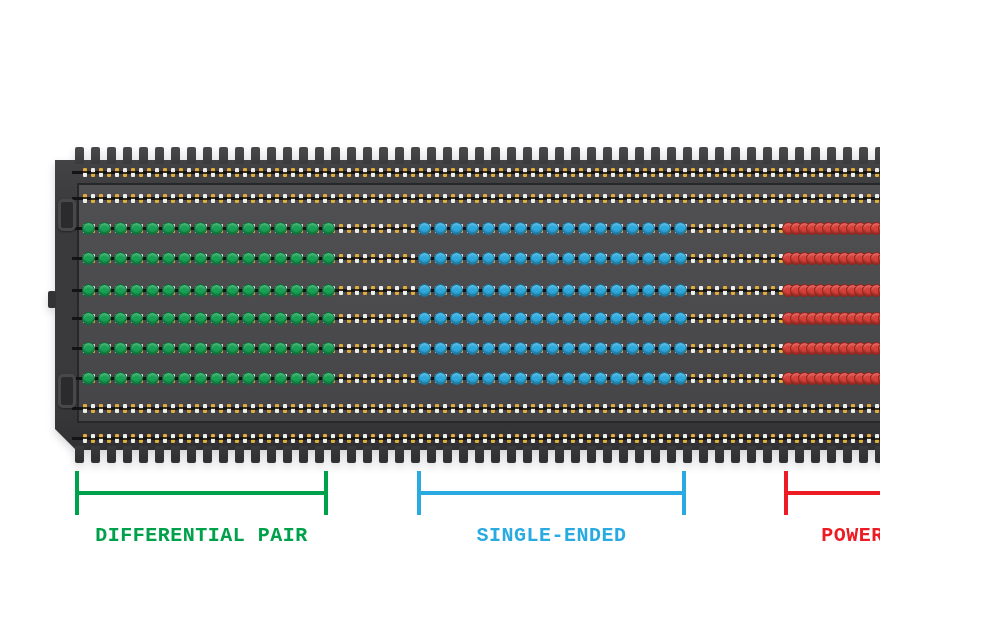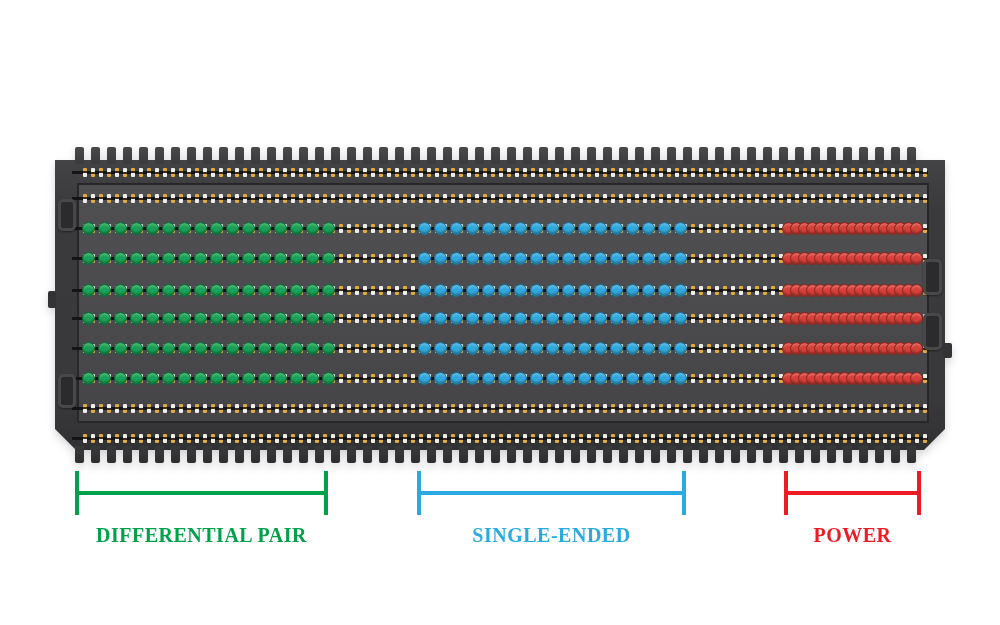--- a/index.html
+++ b/index.html
@@ -1,18 +1,18 @@
 <!DOCTYPE html>
 <html><head>
 <meta charset="utf-8">
 <style>
   html,body{margin:0;padding:0;background:#ffffff;}
   .stage{
-    position:relative;width:1000px;height:625px;background:#ffffff;
-    overflow:hidden;font-family:Liberation Serif, serif;
+    position:relative;width:880px;height:625px;background:#ffffff;
+    overflow:hidden;font-family:Liberation Mono, monospace;
   }
   
   .connector{
     position:absolute;left:55px;top:147px;width:890px;height:316px;
     filter:drop-shadow(0 4px 4px rgba(0,0,0,0.16));
   }
   .body{
     position:absolute;left:0;top:13px;width:890px;height:290px;
     background:linear-gradient(180deg,#434345 0%,#3a3a3c 18%,#39393b 82%,#313133 100%);
     clip-path:polygon(0 0,890px 0,890px 269px,869px 290px,21px 290px,0 269px);

